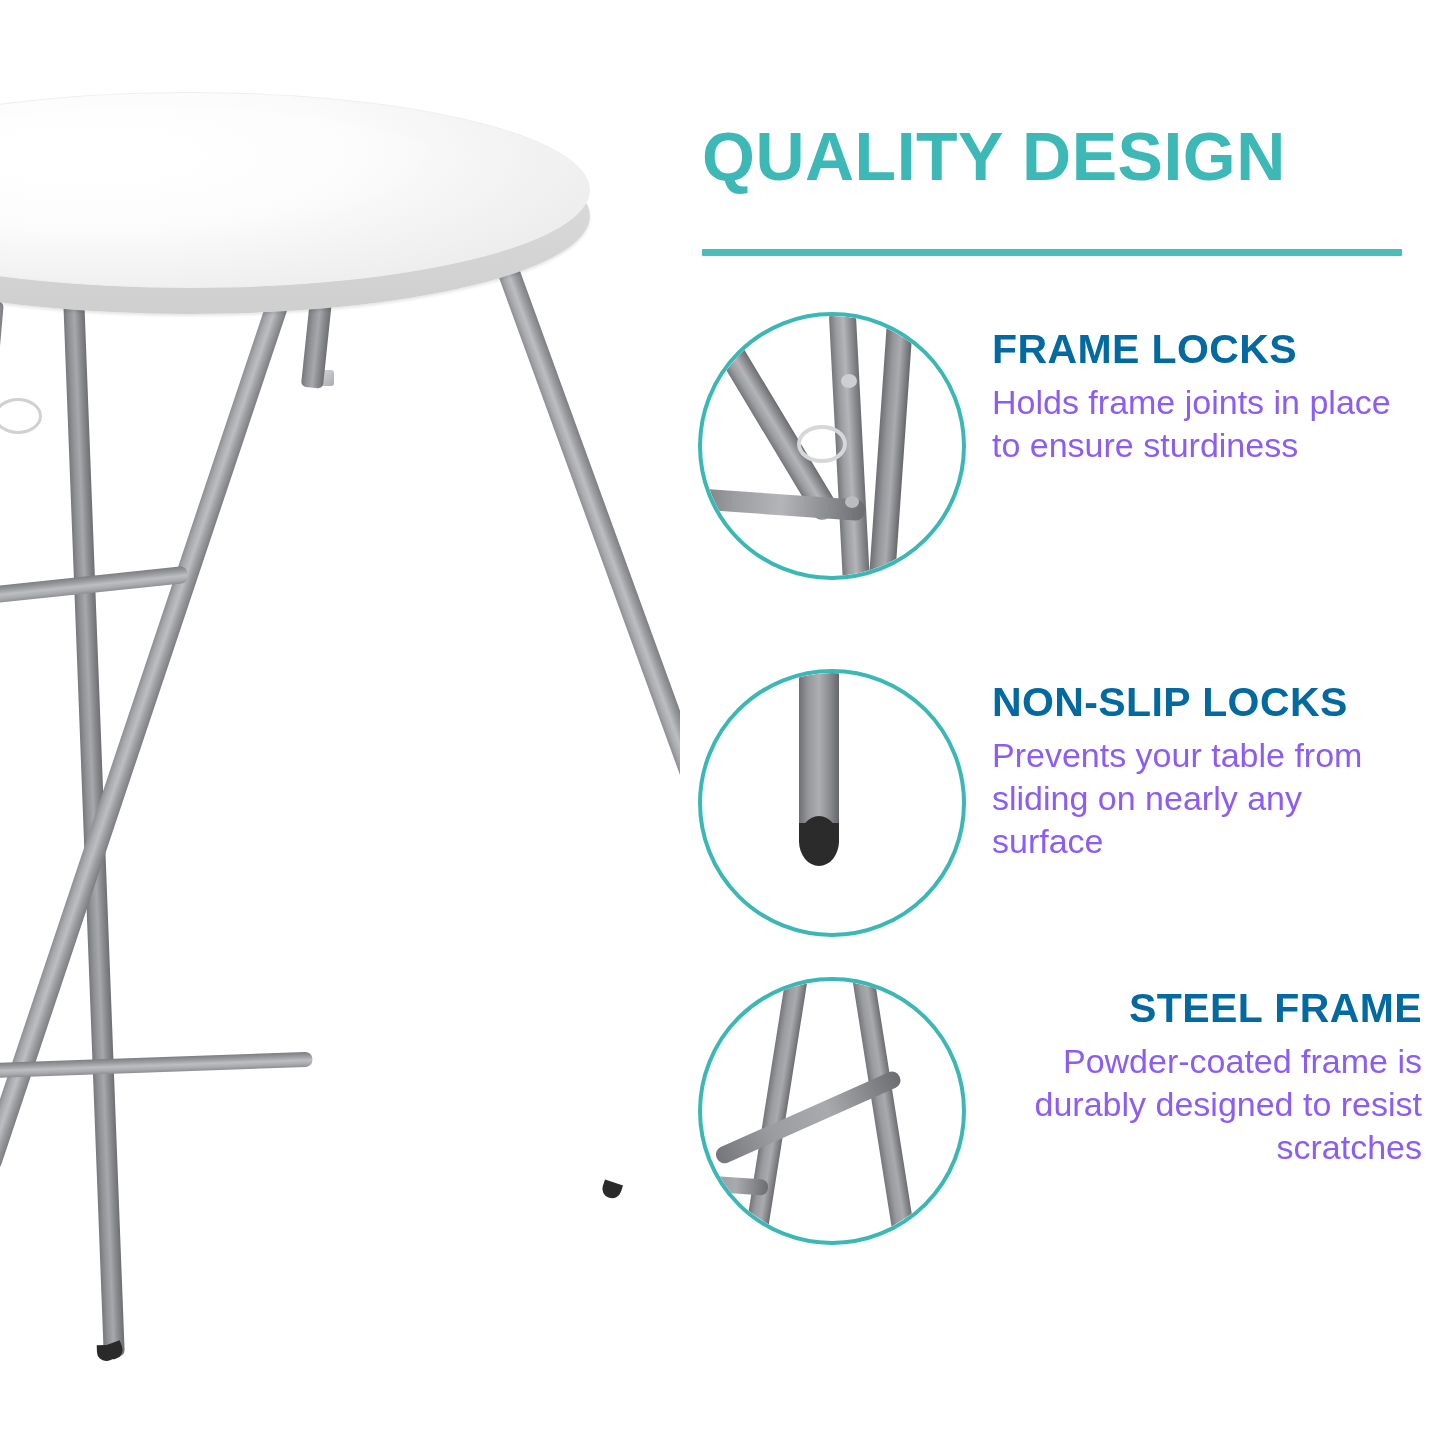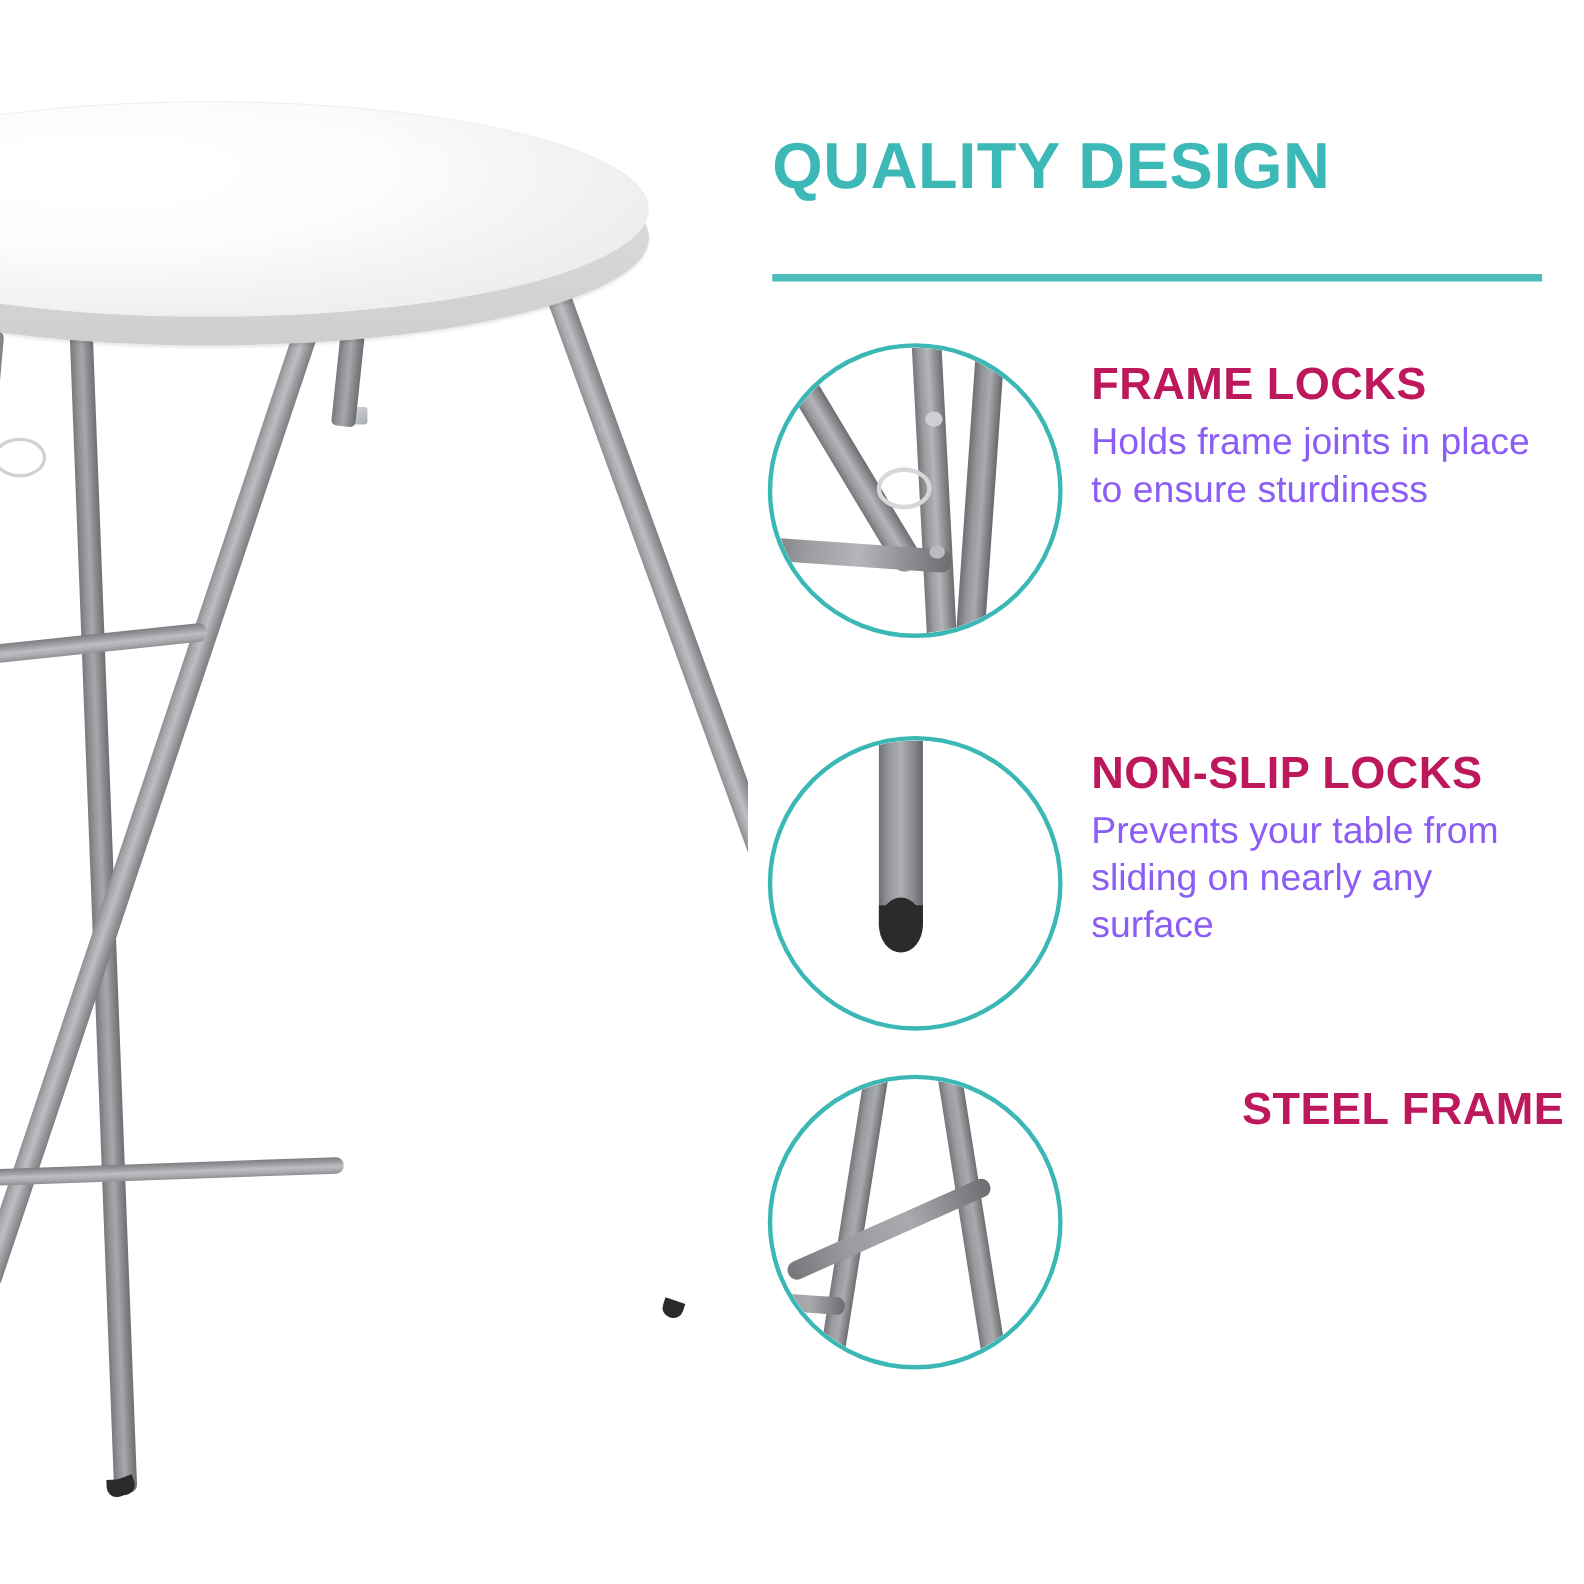--- a/index.html
+++ b/index.html
@@ -97,21 +97,21 @@
   .info-panel {
     position: absolute;
     left: 680px; top: 0;
     width: 760px; height: 1440px;
   }
 
   .headline {
     position: absolute;
     left: 22px;
     top: 122px;
-    font-size: 59px;
+    font-size: 68px;
     font-weight: 700;
     letter-spacing: 0.5px;
     color: #3cb8b6;
     white-space: nowrap;
     line-height: 1;
   }
   .rule {
     position: absolute;
     left: 22px;
     top: 249px;
@@ -151,21 +151,21 @@
 
   .ftext {
     position: absolute;
     left: 312px;
     top: 28px;
     width: 430px;
   }
   .ftitle {
     font-size: 41px;
     font-weight: 700;
-    color: #be185d;
+    color: #0369a1;
     letter-spacing: 0.4px;
     line-height: 1.05;
     margin: 0 0 10px 0;
     white-space: nowrap;
   }
   .fbody {
     font-size: 34px;
     font-weight: 400;
     color: #8b5cf6;
     line-height: 1.26;
@@ -297,17 +297,18 @@
             <rect x="172" y="-16" width="22" height="300" rx="10" fill="url(#frameG)" transform="rotate(-9 183 134)"></rect>
 
             <rect x="6" y="128" width="200" height="17" rx="8" fill="url(#frameG)" transform="rotate(-24 106 136)"></rect>
 
             <rect x="-14" y="196" width="80" height="16" rx="7" fill="url(#frameG)" transform="rotate(4 26 204)"></rect>
           </svg>
         </div>
       </div>
       <div class="ftext">
         <div class="ftitle">STEEL FRAME</div>
+        <div class="fbody">Powder-coated frame is durably designed to resist scratches</div>
       </div>
     </div>
 
   </div>
 </div>
 
 </body></html>

